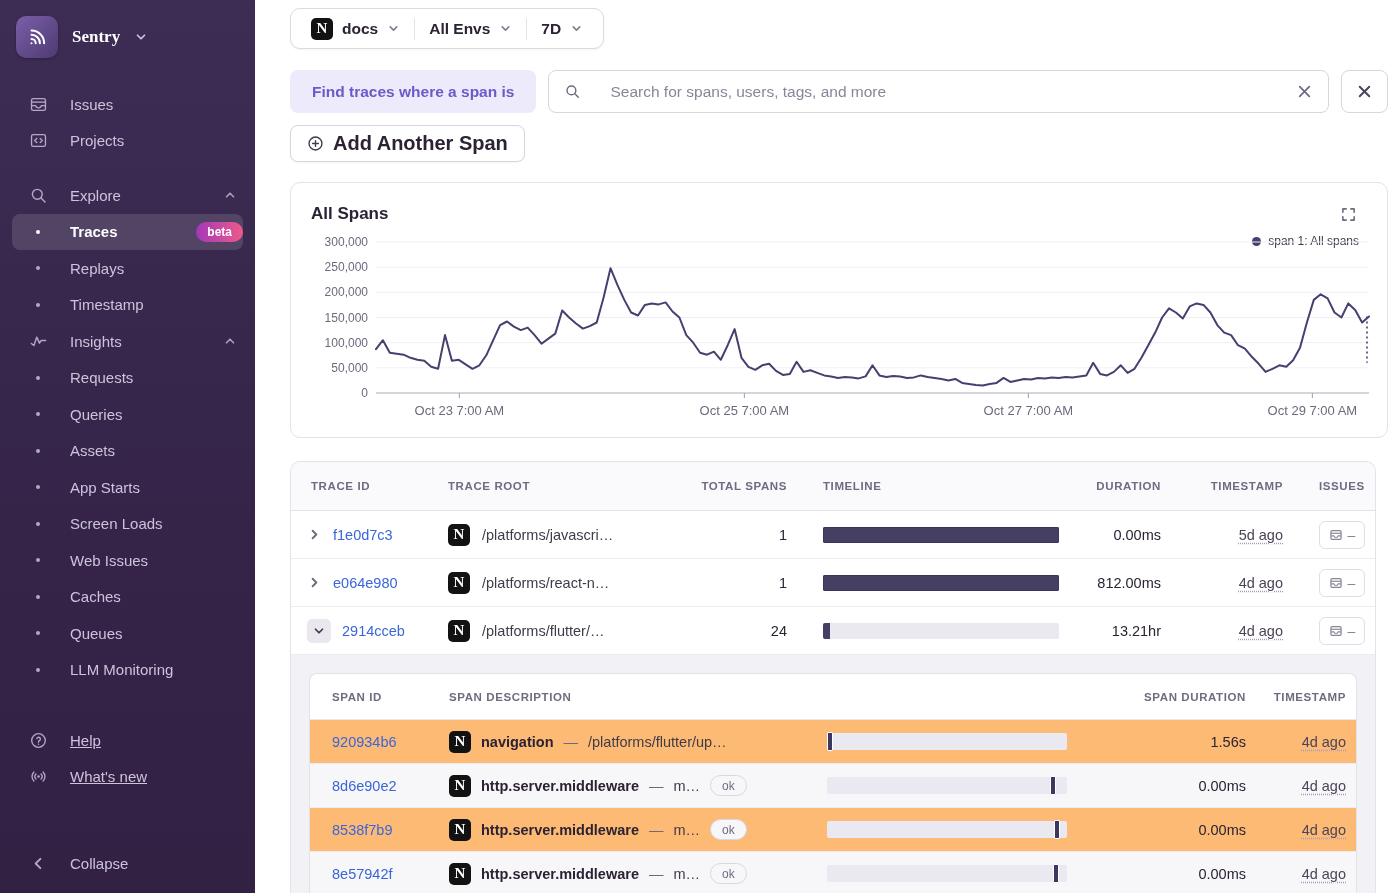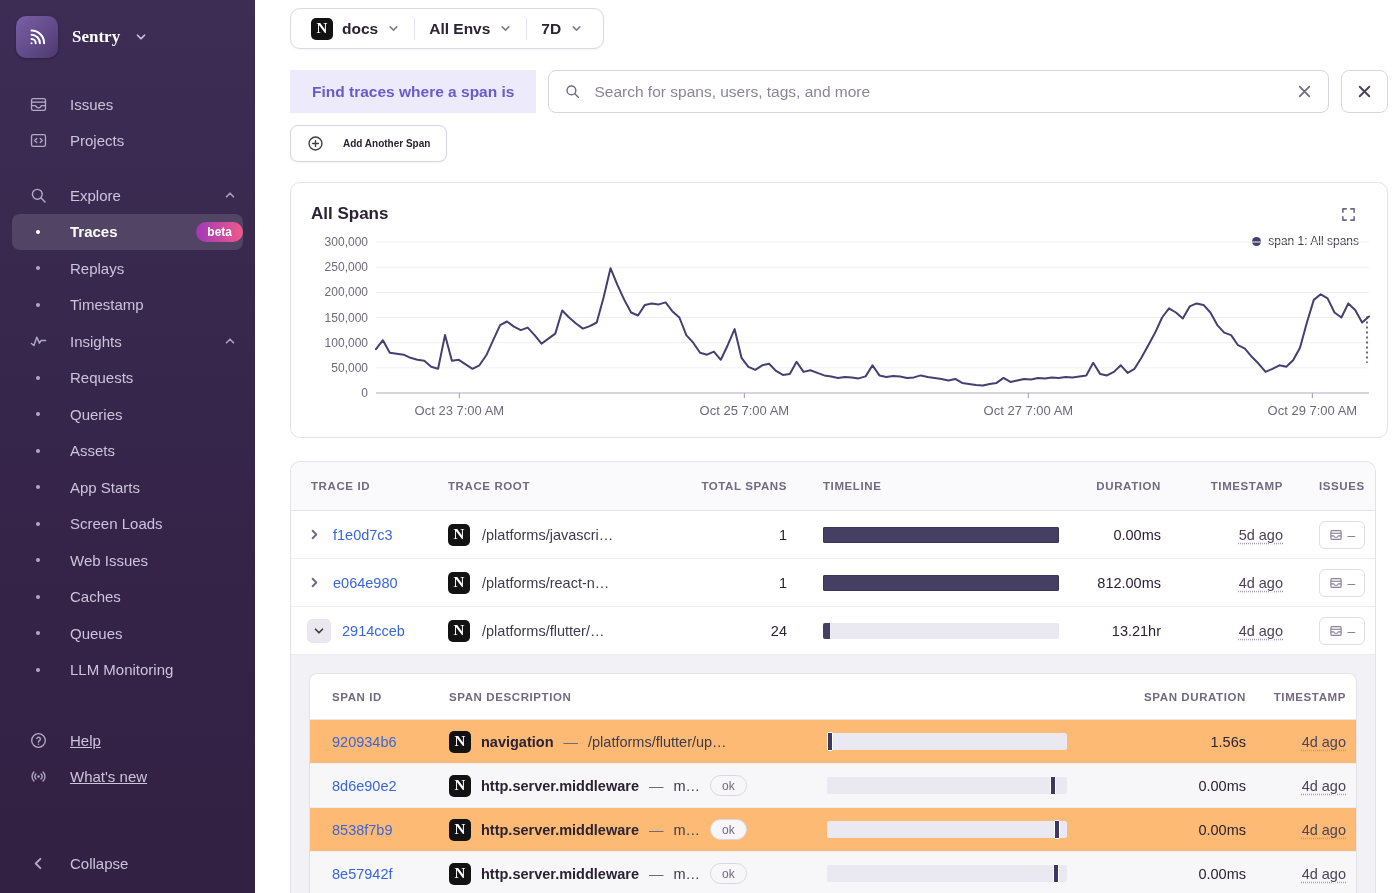--- a/index.html
+++ b/index.html
@@ -66,35 +66,35 @@
   .pf-div { width:1px; height:22px; background:#e5e1ea; }
   .n-icon {
     width:22px; height:22px; border-radius:5px; background:#121212; color:#fff; flex:none;
     display:flex; align-items:center; justify-content:center;
     font-family:"Liberation Serif", serif; font-weight:700; font-size:15px; line-height:1;
   }
   .chev-sm { display:flex; }
   .chev-sm svg { width:13px; height:13px; color:#857d93; }
 
   .search-row { margin-top:21px; display:flex; align-items:stretch; gap:12px; width:1098px; }
-  .chip { display:flex; align-items:center; padding:0 22px; background:#edeafb; color:#695bc8; font-weight:700; font-size:15.5px; border-radius:0; white-space:nowrap; }
-  .searchbox { flex:1; display:flex; align-items:center; border:1px solid #d8d4e0; border-radius:8px; background:#fff; padding:0 15px; gap:11px; height:43px; }
+  .chip { display:flex; align-items:center; padding:0 22px; background:#edeafb; color:#695bc8; font-weight:700; font-size:15.5px; border-radius:8px; white-space:nowrap; }
+  .searchbox { flex:1; display:flex; align-items:center; border:1px solid #d8d4e0; border-radius:8px; background:#fff; padding:0 15px; gap:27px; height:43px; }
   .searchbox input { flex:1; border:none; outline:none; font-size:15.5px; color:#2b2233; font-family:inherit; background:transparent; }
   .searchbox input::placeholder { color:#8b8498; }
   .sx { display:flex; cursor:pointer; }
   .sx svg { width:17px; height:17px; color:#6e6880; }
   .searchicon svg { width:17px; height:17px; color:#71697f; }
   .close-btn { width:47px; height:43px; border:1px solid #d8d4e0; border-radius:8px; background:#fff; display:flex; align-items:center; justify-content:center; cursor:pointer; flex:none; }
   .close-btn svg { width:17px; height:17px; color:#494258; }
 
   .add-row { margin-top:12px; }
   .add-btn {
-    display:inline-flex; align-items:center; gap:19px; height:37px; padding:0 16px;
+    display:inline-flex; align-items:center; gap:9px; height:37px; padding:0 16px;
     border:1px solid #d8d4e0; border-radius:8px; background:#fff;
-    font-weight:700; font-size:10px; color:#2b2233; cursor:pointer; font-family:inherit;
+    font-weight:700; font-size:20px; color:#2b2233; cursor:pointer; font-family:inherit;
     box-shadow:0 1px 2px rgba(43,34,51,.05);
   }
   .add-btn svg { width:17px; height:17px; color:#3f3b49; }
 
   
   .chart-card { margin-top:20px; width:1098px; height:256px; border:1px solid #e4e1e9; border-radius:10px; position:relative; background:#fff; }
   .chart-title { position:absolute; left:20px; top:21px; font-size:17px; font-weight:700; color:#2b2233; }
   .expand-btn { position:absolute; right:31px; top:24px; color:#6e6880; cursor:pointer; display:flex; }
   .expand-btn svg { width:15px; height:15px; }
   .legend { position:absolute; right:28px; top:51px; display:flex; align-items:center; gap:7px; font-size:12px; color:#3f3b49; }

